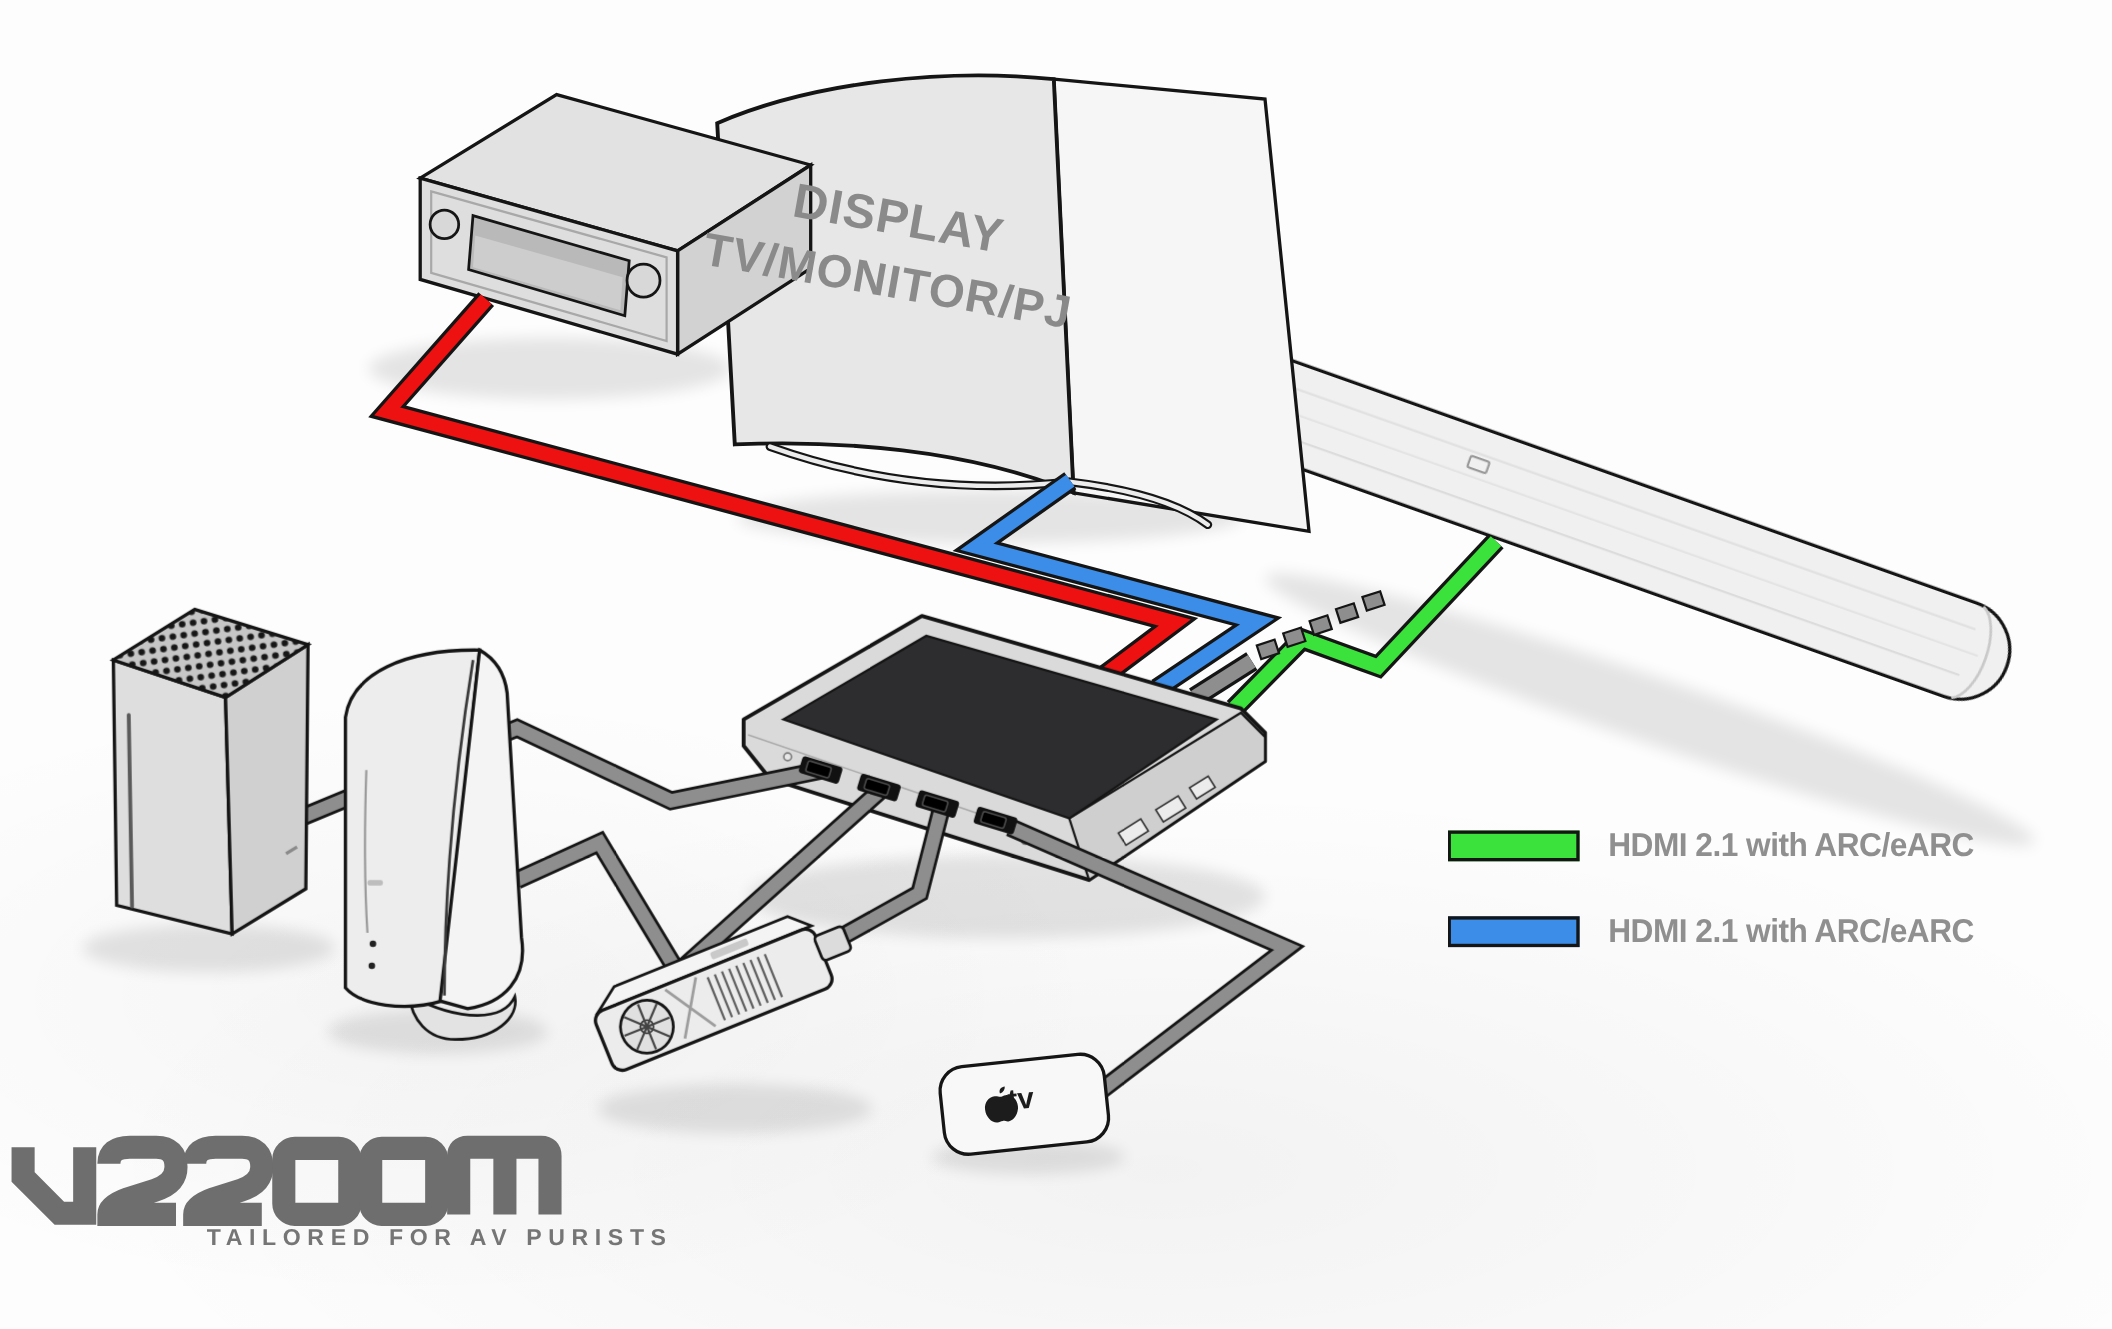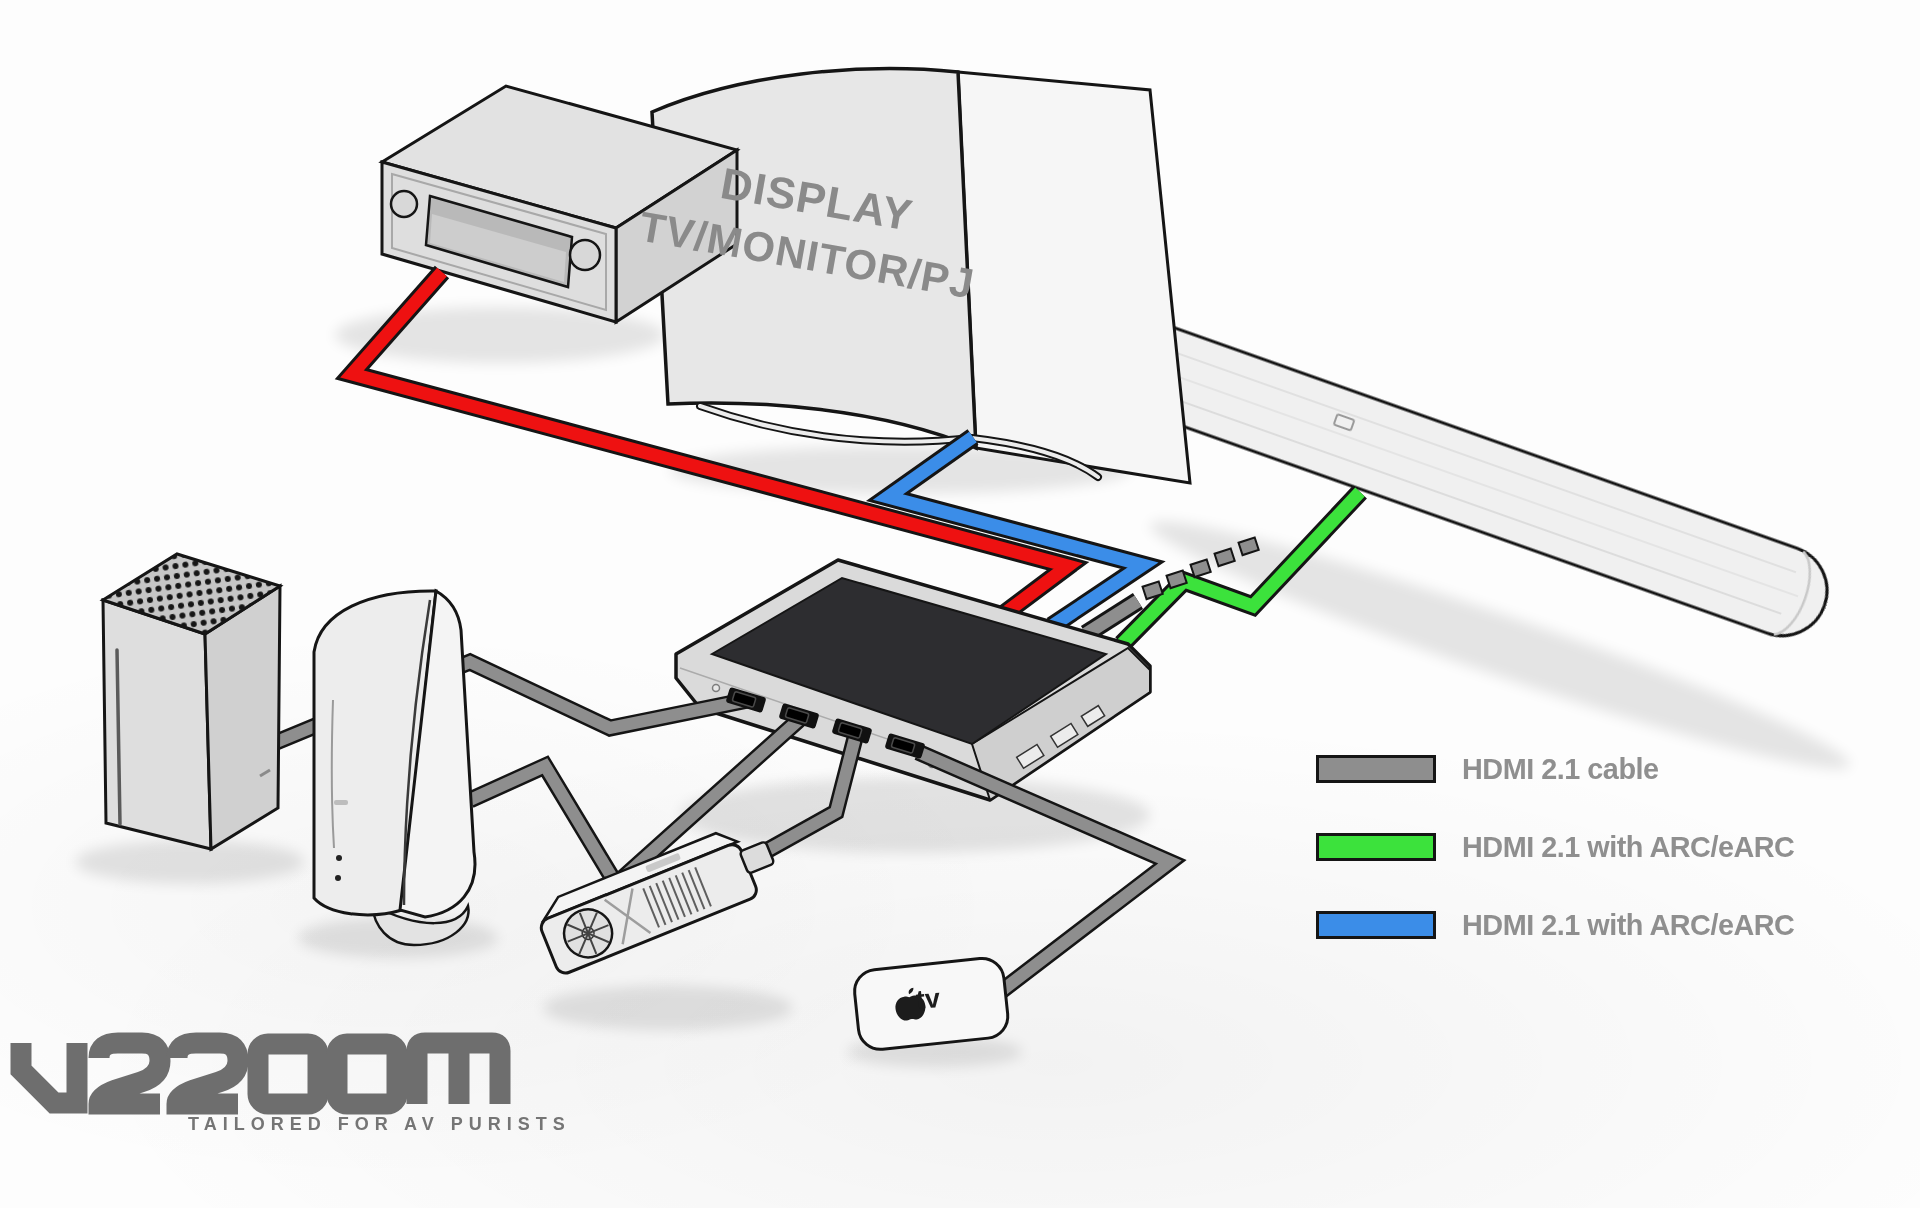--- a/index.html
+++ b/index.html
@@ -36,21 +36,21 @@
   .legend-label{color:#8f8f8f;font-weight:bold;font-size:30px;letter-spacing:-0.5px;margin-left:26px;white-space:nowrap;transform:scaleX(0.96);transform-origin:left center;}
   .swatch.solid{width:114px;height:22px;border:3px solid #151515;flex:none;}
   .c-gray{background:var(--gray,#8e8e8e);}
   .c-red{background:var(--red,#ee1111);}
   .c-green{background:var(--green,#3ce23c);}
   .c-blue{background:var(--blue,#3b8de8);}
   .swatch.dashed{display:flex;width:120px;flex:none;}
   .swatch.dashed i{display:block;width:14px;height:17px;border:3px solid #151515;background:var(--gray,#8e8e8e);margin-right:10px;}
   .swatch.dashed i:last-child{margin-right:0;}
   
-  .tagline{left:188px;top:1114px;width:314px;text-align:right;color:#757575;font-weight:bold;font-size:18px;letter-spacing:6px;white-space:nowrap;}
+  .tagline{left:188px;top:1114px;width:314px;text-align:right;color:#757575;font-weight:bold;font-size:21px;letter-spacing:6px;white-space:nowrap;}
   
   .atv-label{left:916px;top:984px;transform:rotate(-5deg);color:#1c1c1c;font-weight:bold;font-size:27px;letter-spacing:0px;}
   .sr-only{position:absolute;width:1px;height:1px;overflow:hidden;clip:rect(0 0 0 0);}
 </style>
 </head>
 <body>
 
 <div id="stage">
 
 <svg id="scene" width="1920" height="1208" viewBox="0 0 1920 1208">
@@ -251,24 +251,20 @@
 
 <div class="overlay screen-text">
   <div class="l1">DISPLAY</div>
   <div class="l2">TV/MONITOR/PJ</div>
 </div>
 
 <div class="overlay atv-label">tv</div>
 
 <div class="overlay legend">
   <div class="legend-row">
-    <span class="swatch solid c-gray"></span>
-    <span class="legend-label">HDMI 2.1 cable</span>
-  </div>
-  <div class="legend-row">
     <span class="swatch solid c-green"></span>
     <span class="legend-label">HDMI 2.1 with ARC/eARC</span>
   </div>
   <div class="legend-row">
     <span class="swatch solid c-blue"></span>
     <span class="legend-label">HDMI 2.1 with ARC/eARC</span>
   </div>
 </div>
 
 <div class="overlay tagline">TAILORED FOR AV PURISTS</div>

